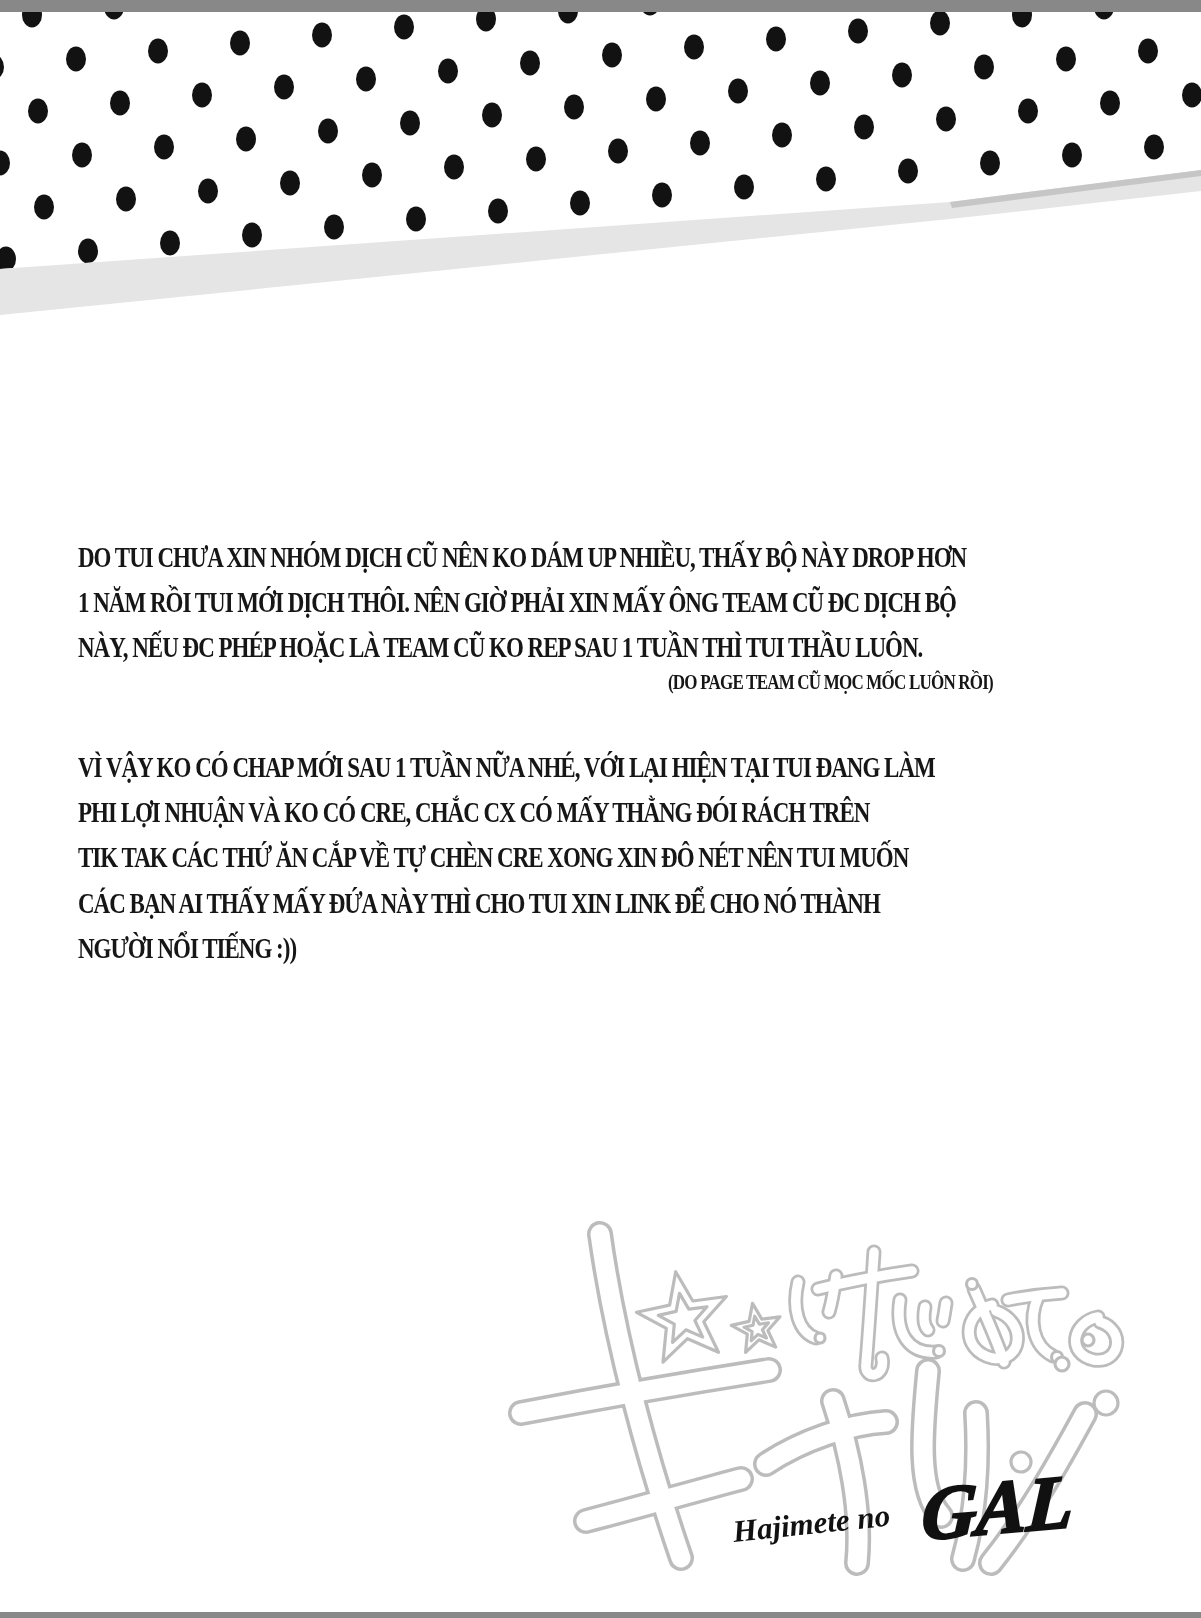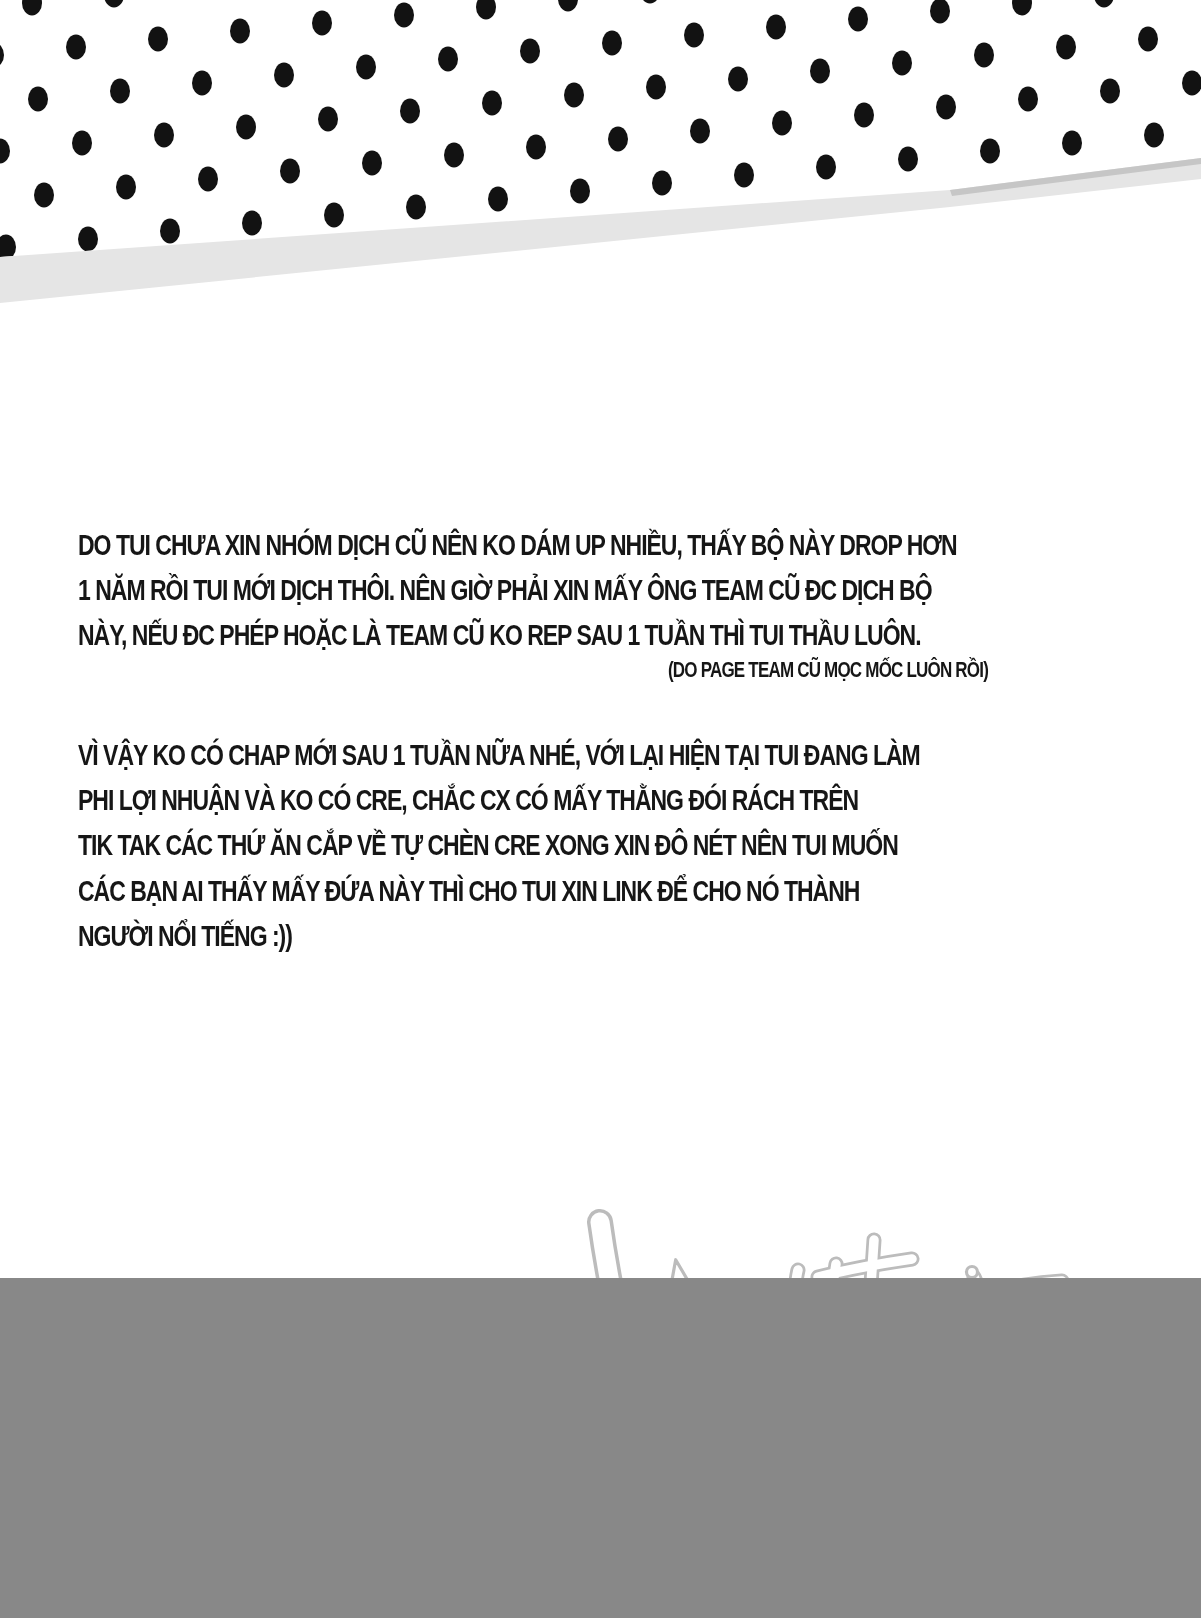--- a/index.html
+++ b/index.html
@@ -1,19 +1,19 @@
 <!DOCTYPE html>
 <html style="--background: #ffffff; --dot: #121212; --band: #e5e5e5; --band-edge: #c6c6c6; --text: #161616; --logo-outline: #bcbcbc;"><head>
 <meta charset="utf-8">
 <style>
   html,body{margin:0;padding:0;background:#888;}
   .page{
-    position:relative;width:1201px;height:1278px;margin:0 auto;
+    position:relative;width:1201px;height:1600px;margin:12px auto;
     background:var(--background,#fff);overflow:hidden;
-    font-family:Liberation Sans, sans-serif;
+    font-family:Liberation Serif, serif;
   }
   .header-art{position:absolute;left:0;top:0;display:block;}
   .band{fill:var(--band,#e5e5e5);}
   .band-edge{fill:var(--band-edge,#c6c6c6);}
   .note-para{position:absolute;transform:scaleY(1.3);transform-origin:0 0;}
   .note-line{
     white-space:nowrap;
     font-weight:700;font-size:23px;line-height:35px;
     letter-spacing:-1px;color:var(--text,#161616);
   }

